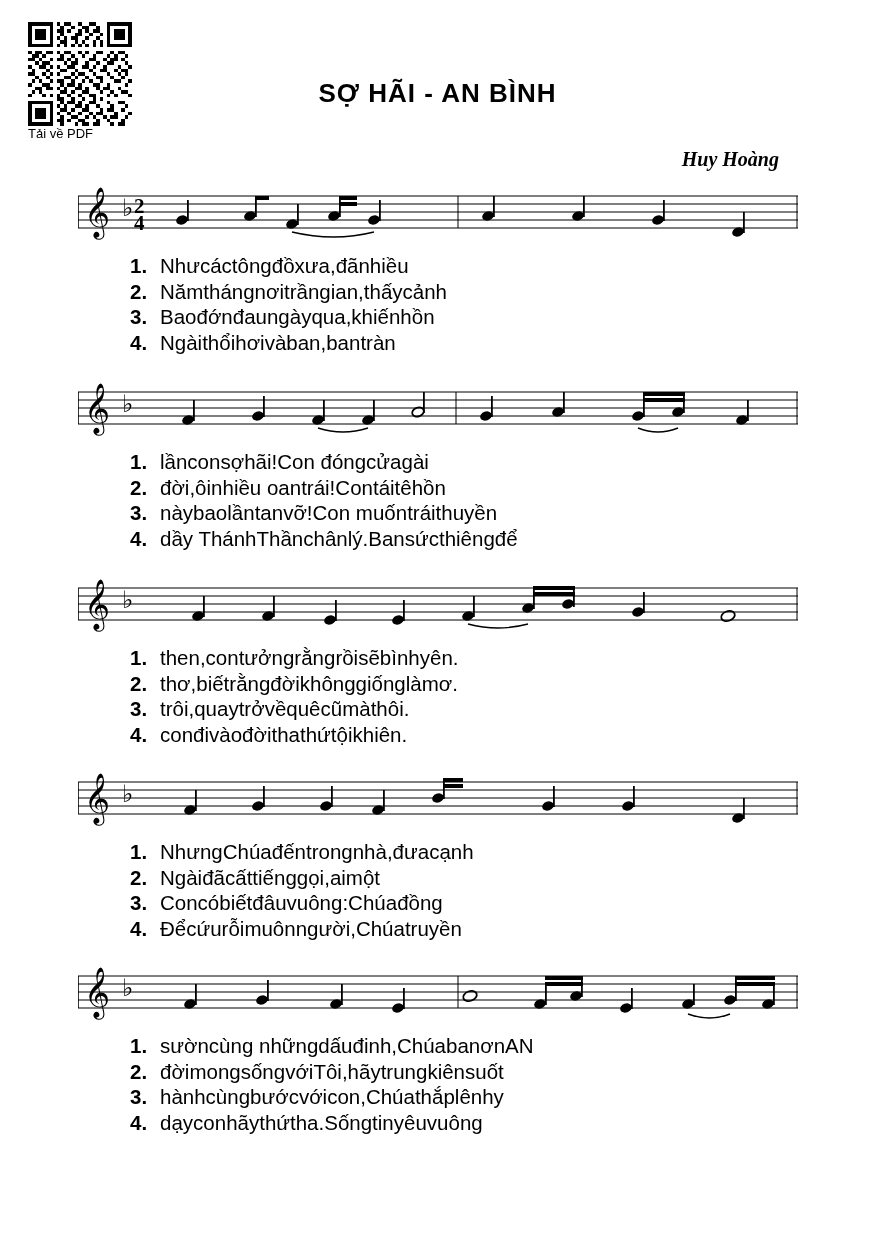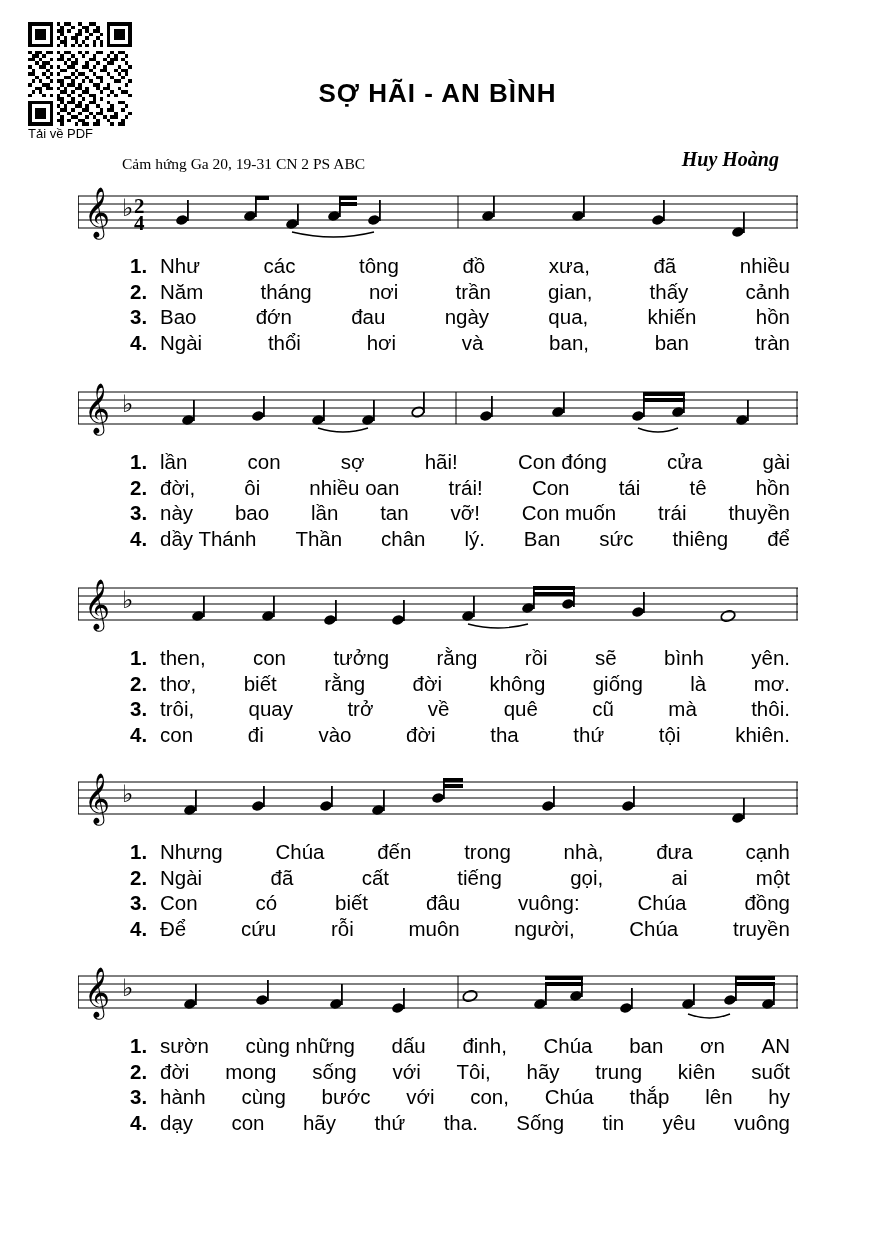--- a/index.html
+++ b/index.html
@@ -102,21 +102,20 @@
   }
   .lyric-num {
     width: 30px;
     flex: 0 0 30px;
     font-weight: bold;
     text-align: left;
   }
   .lyric-words {
     flex: 1 1 auto;
     display: flex;
-    justify-content: space-between;
     white-space: nowrap;
   }
   .lyric-words > span {
     display: inline-block;
   }
 </style>
 </head>
 <body>
 
 <div class="page">
@@ -350,21 +349,20 @@
         <rect x="15" y="28" width="2" height="1"></rect>
           <rect x="18" y="28" width="2" height="1"></rect>
         <rect x="23" y="28" width="1" height="1"></rect>
           <rect x="25" y="28" width="2" height="1"></rect>
       </g>
     </svg>
     <div class="qr-caption">Tải về PDF</div>
   </div>
 
   <div class="title">SỢ HÃI - AN BÌNH</div>
-  <div class="subtitle">Cảm hứng  Ga 20, 19-31 CN 2 PS ABC</div>
   <div class="author">Huy Hoàng</div>
 
   <div class="system" style="top:186px;">
     <div class="staff">
       <svg width="720" height="62" viewBox="0 0 720 62">
         <g stroke="#000" stroke-width="1">
           <line x1="0" y1="10" x2="720" y2="10"></line>
           <line x1="0" y1="18" x2="720" y2="18"></line>
           <line x1="0" y1="26" x2="720" y2="26"></line>
           <line x1="0" y1="34" x2="720" y2="34"></line>

